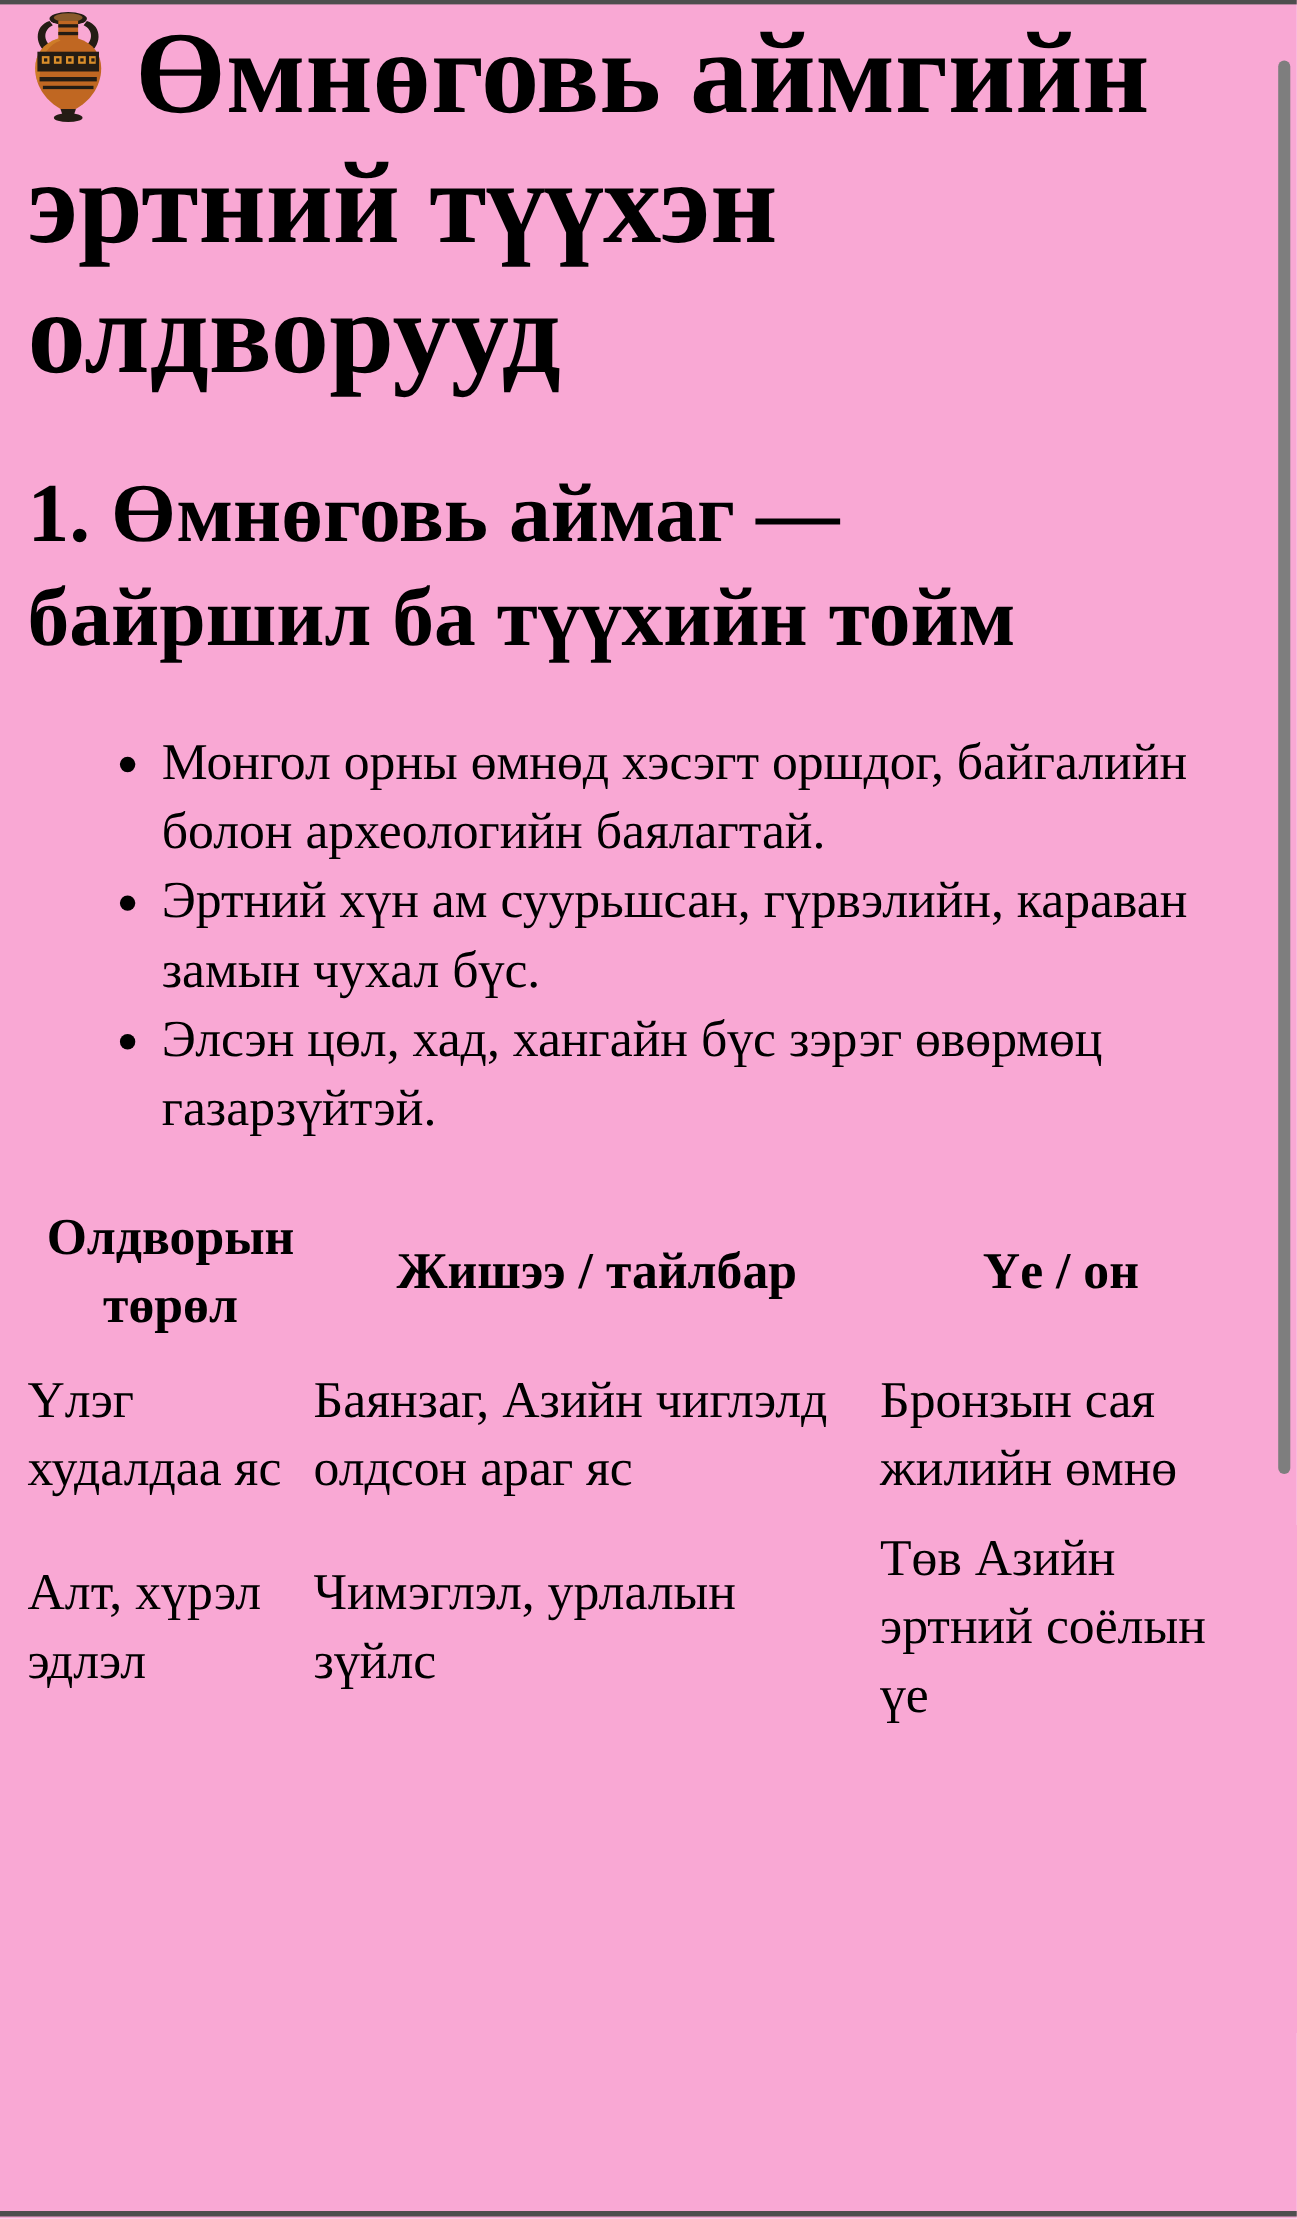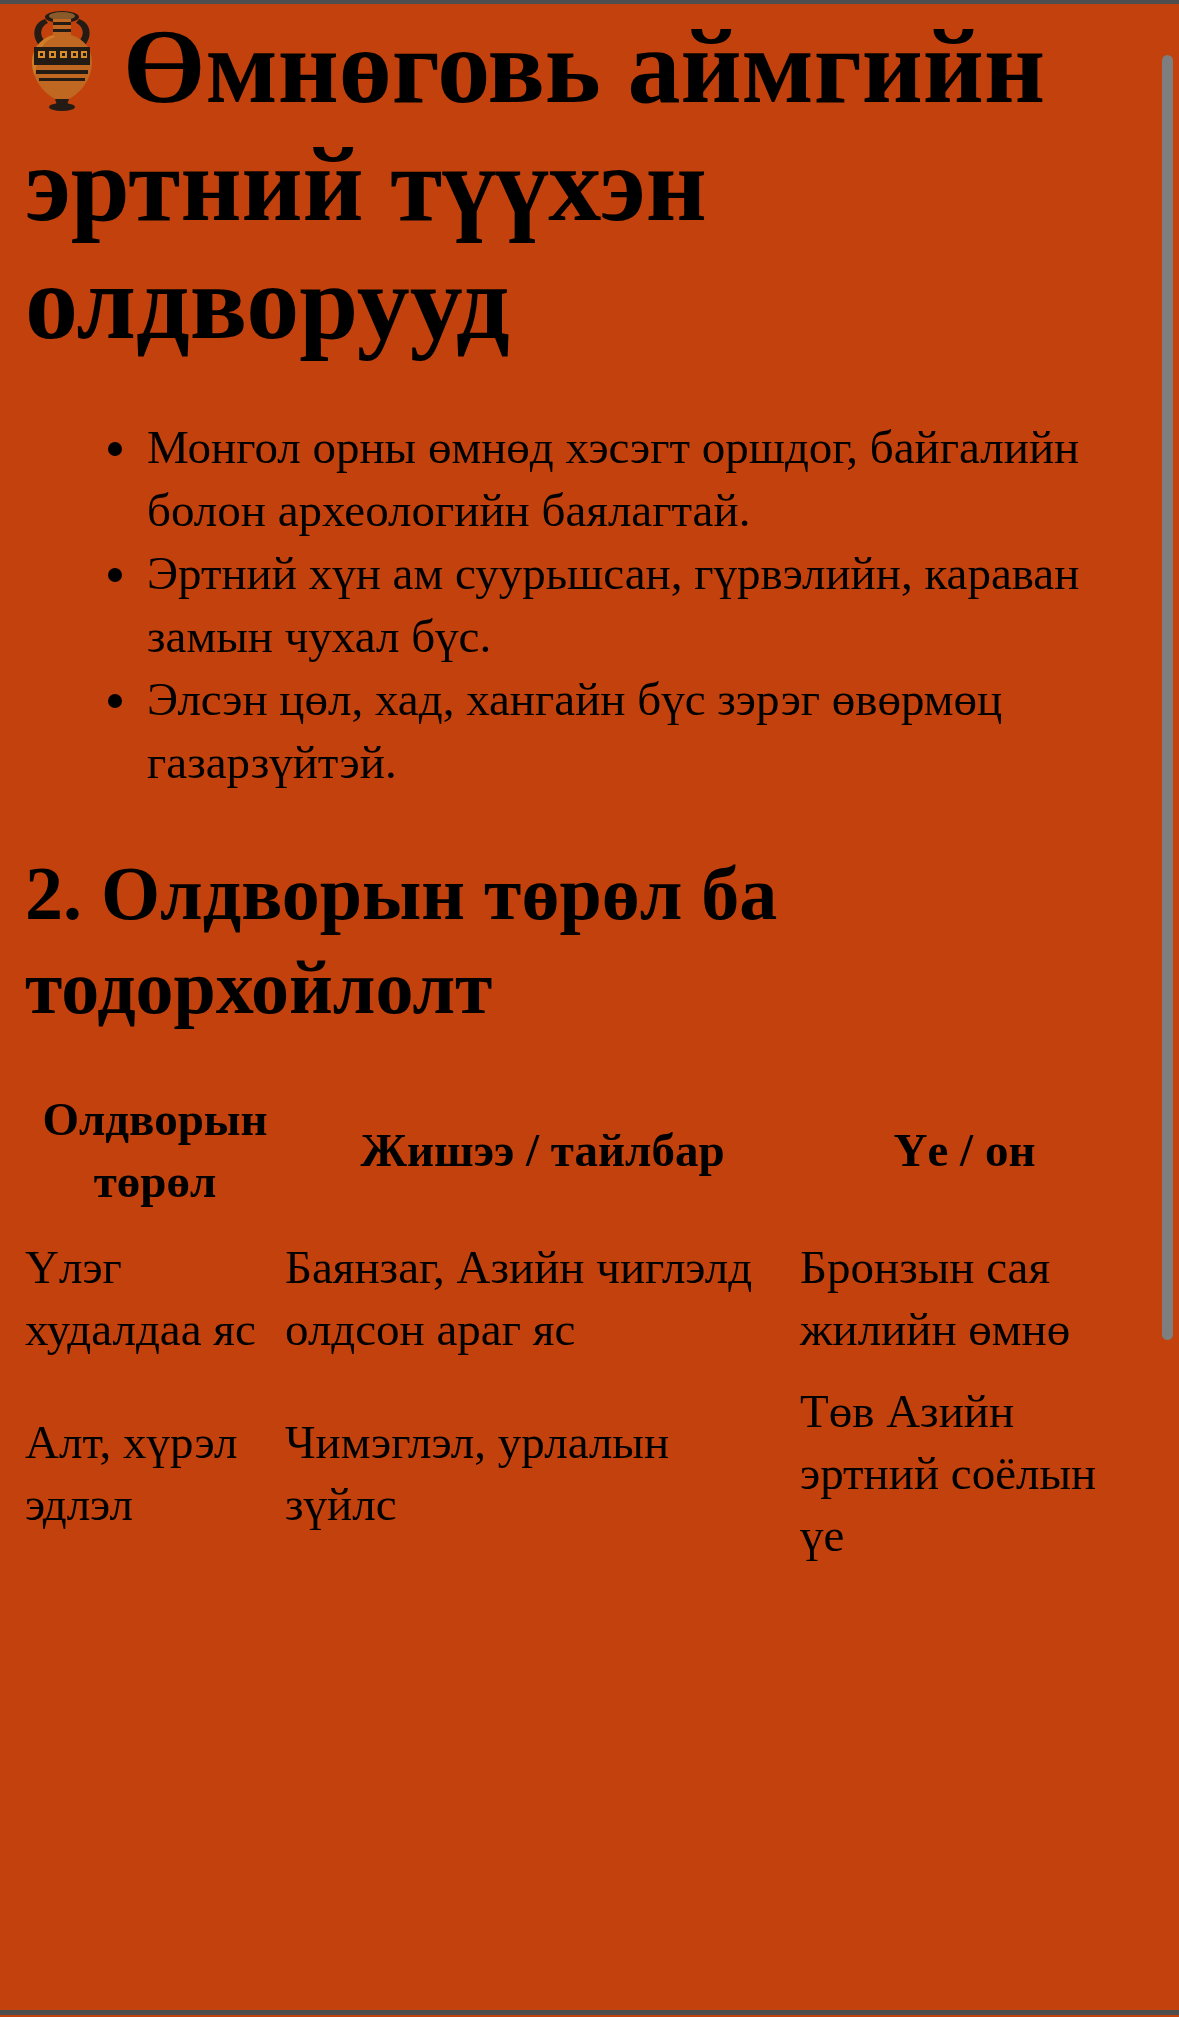--- a/index.html
+++ b/index.html
@@ -1,19 +1,19 @@
 <!DOCTYPE html>
 <html><head>
 <meta charset="utf-8">
 <style>
   html,body{margin:0;padding:0;background:#fff;}
   .page{
     position:relative;
     width:1179px;height:2017px;
-    background:#c2410c;color:#000;
+    background:#f9a8d4;color:#000;
     font-family:"Liberation Serif","DejaVu Serif",serif;
     overflow:hidden;
     box-sizing:border-box;
   }
   .chrome-line-top{position:absolute;top:0;left:0;width:100%;height:4px;background:#4e4e4e;}
   .chrome-line-bottom{position:absolute;bottom:2px;left:0;width:100%;height:5px;background:#4e4e4e;}
   .scrollbar-thumb{
     position:absolute;top:55px;right:6px;width:11px;height:1285px;
     border-radius:6px;background:#7e7e7e;
   }
@@ -85,28 +85,28 @@
           <rect x="46" y="41" width="7" height="7" fill="#d98e2b"></rect>
           <rect x="48" y="43" width="3" height="3" fill="#241c14"></rect>
           <rect x="56" y="41" width="6" height="7" fill="#d98e2b"></rect>
           <rect x="58" y="43" width="3" height="3" fill="#241c14"></rect>
           <rect x="11" y="60" width="52" height="4" fill="#241c14"></rect>
           <rect x="14" y="68" width="46" height="3" fill="#241c14"></rect>
           <path d="M30,89 L44,89 L42,95 L32,95 Z" fill="#241c14"></path>
           <ellipse cx="37" cy="97" rx="13" ry="4" fill="#241c14"></ellipse>
         </svg><span>Өмнөговь аймгийн эртний түүхэн олдворууд</span></h1>
 
+    <h2 class="sec-heading sec-1">1. Өмнөговь аймаг — байршил ба түүхийн тойм</h2>
 
     <ul class="bullets">
       <li>Монгол орны өмнөд хэсэгт оршдог, байгалийн болон археологийн баялагтай.</li>
       <li>Эртний хүн ам суурьшсан, гүрвэлийн, караван замын чухал бүс.</li>
       <li>Элсэн цөл, хад, хангайн бүс зэрэг өвөрмөц газарзүйтэй.</li>
     </ul>
 
-    <h2 class="sec-heading sec-2">2. Олдворын төрөл ба тодорхойлолт</h2>
 
     <table class="findings">
       <colgroup>
           <col class="c1">
           <col class="c2">
           <col class="c3">
         </colgroup>
       <thead>
         <tr>
           <th>Олдворын төрөл</th>

